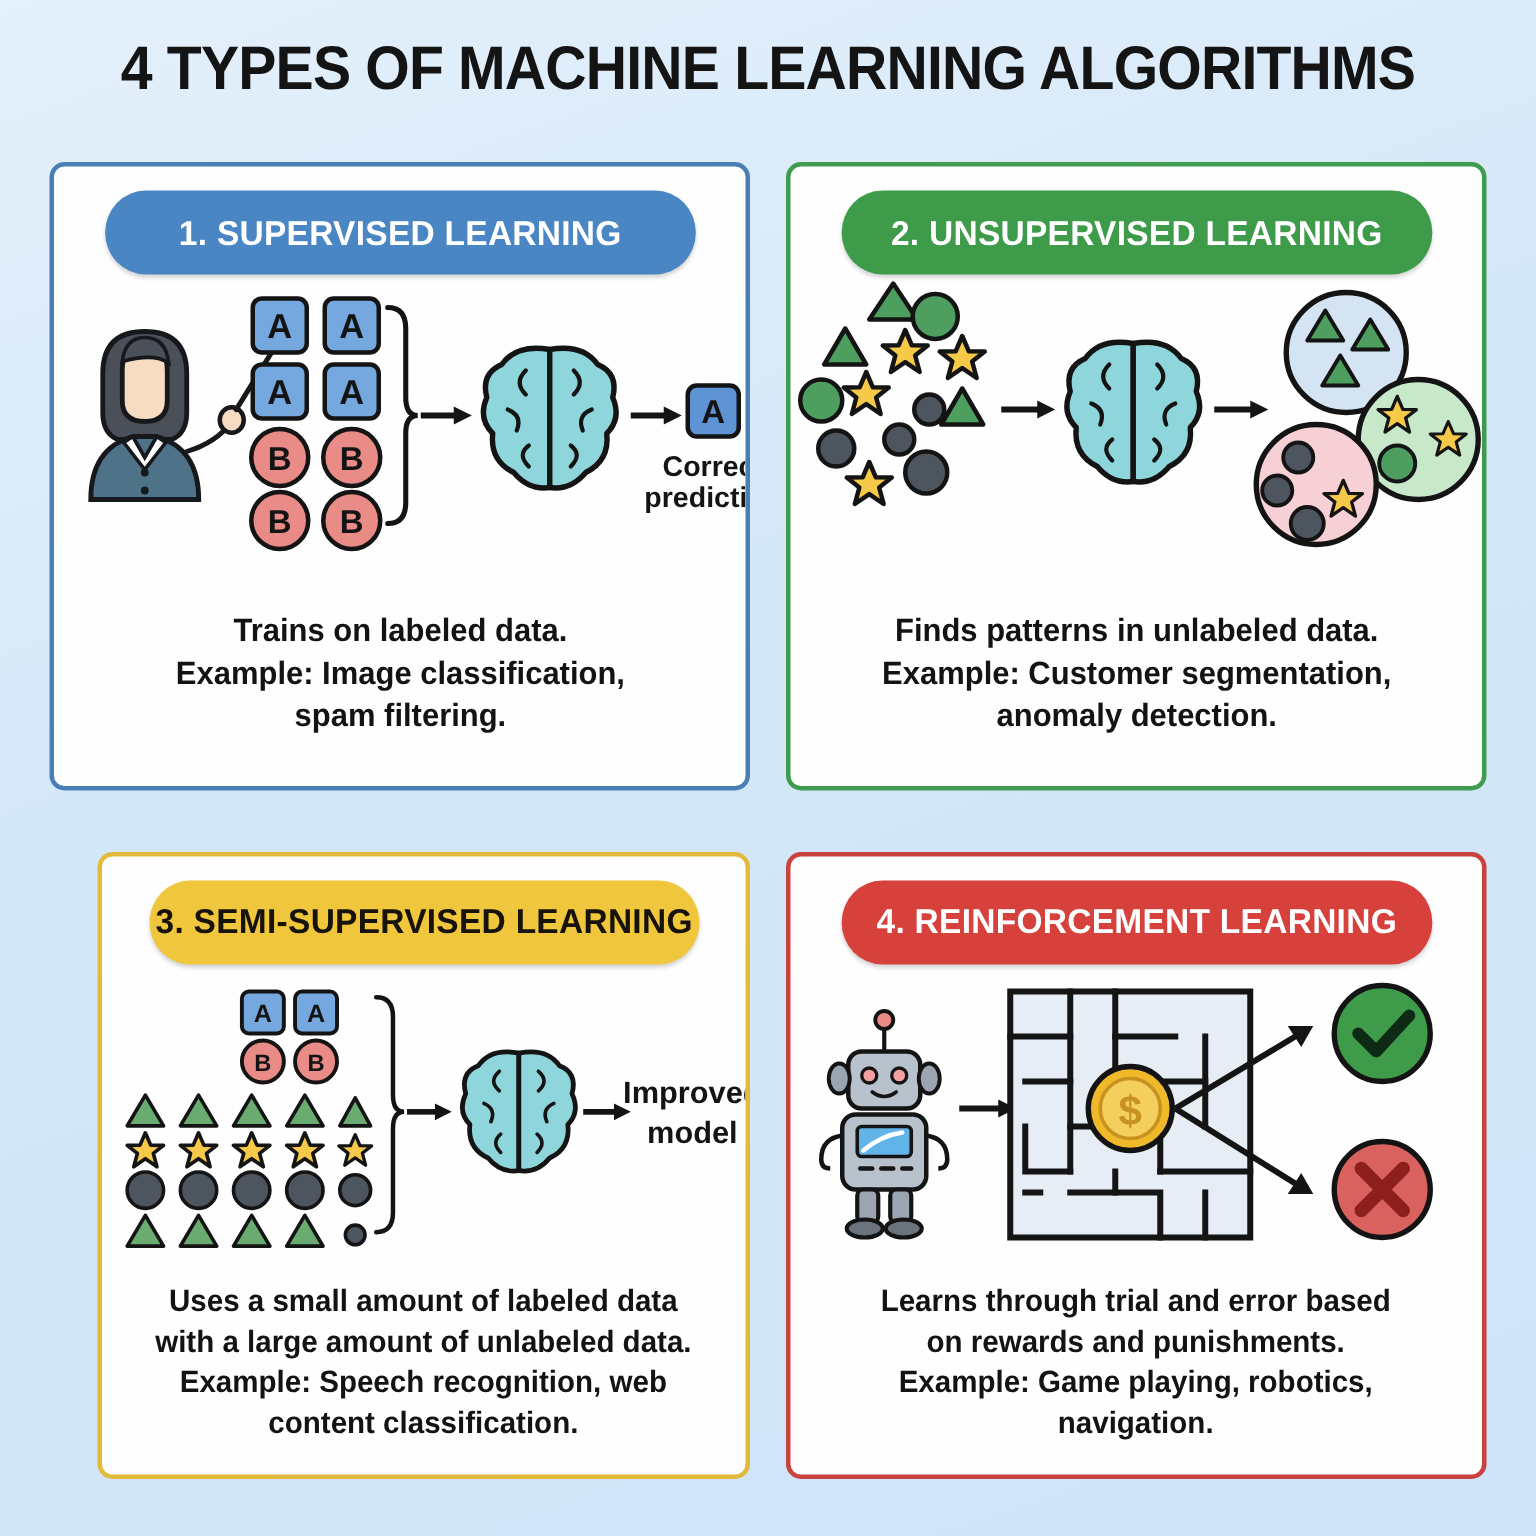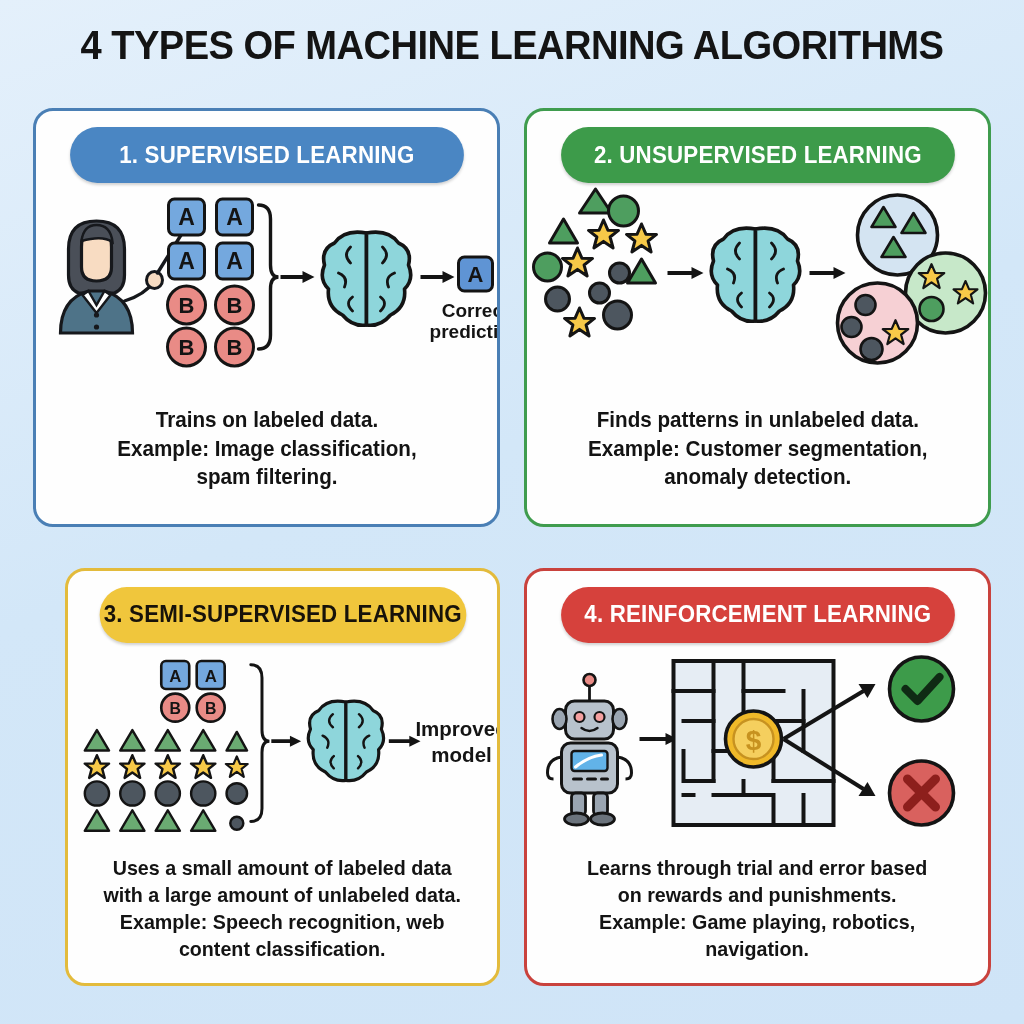--- a/index.html
+++ b/index.html
@@ -25,21 +25,21 @@
     display:grid;
     grid-template-columns:1fr 1fr;
     grid-template-rows:1fr 1fr;
     column-gap:24px;row-gap:41px;
   }
 
   .card{
     position:relative;
     background:#fefefe;
     border:3px solid #888;
-    border-radius:20px;
+    border-radius:10px;
     box-sizing:border-box;
     display:flex;flex-direction:column;align-items:center;
     overflow:hidden;
   }
   .card.blue{border-color:#4a7fb5;}
   .card.green{border-color:#3f9c4e;align-items:center;}
   .card.yellow{border-color:#e3bb3c;margin-left:32px;}
   .card.red{border-color:#c9423d;}
 
   .pill{

